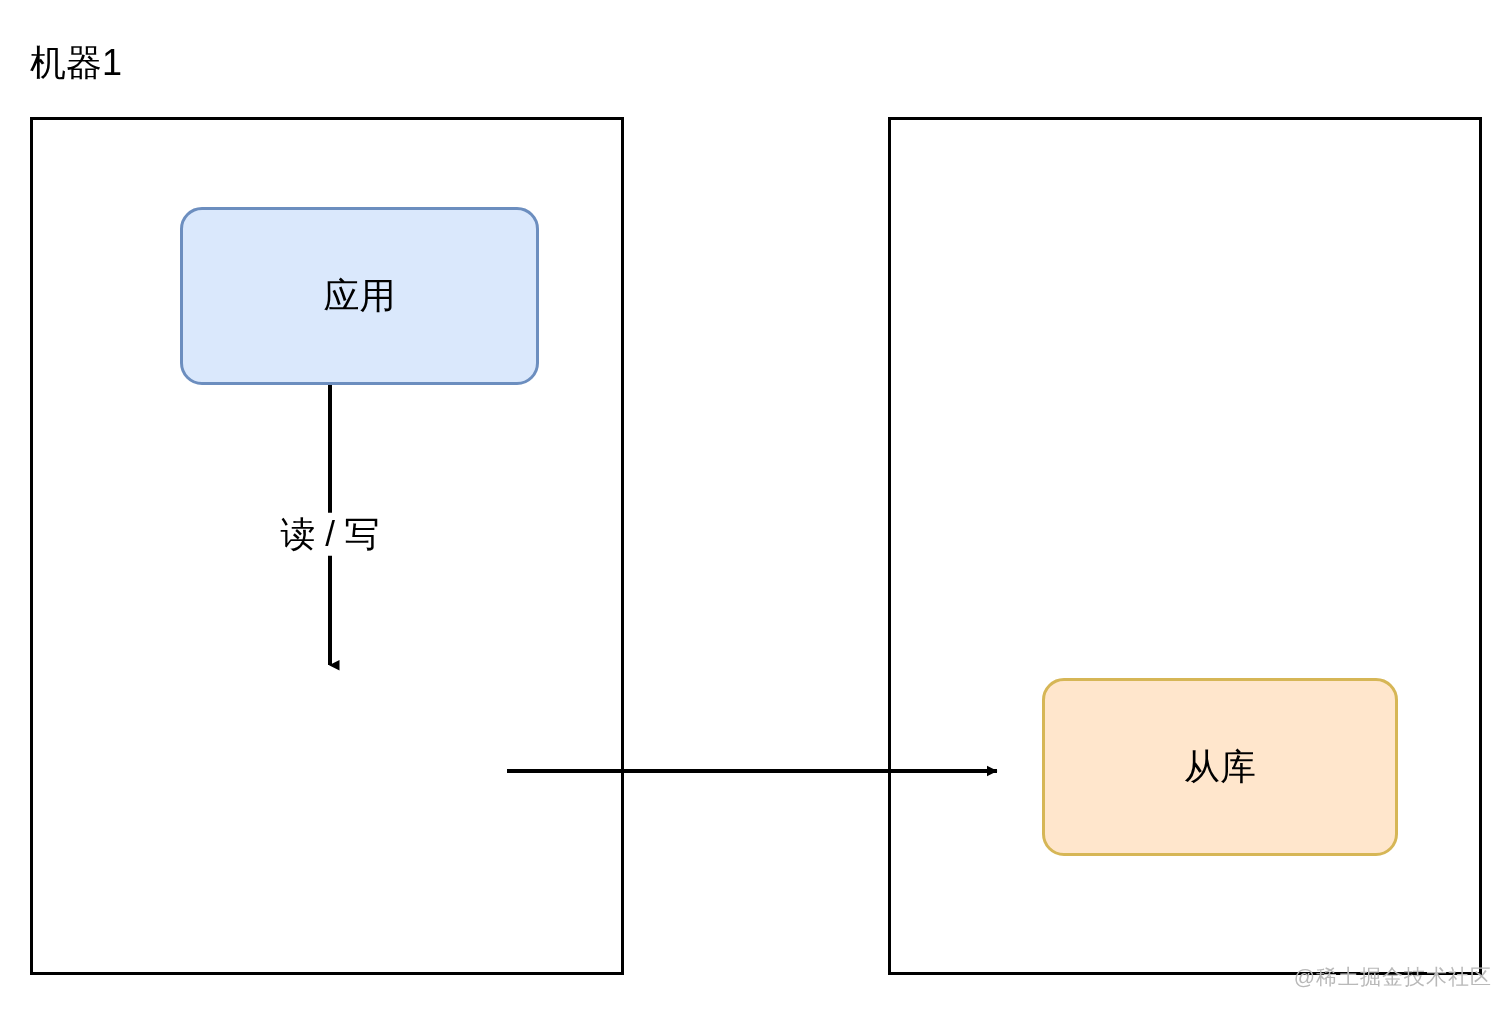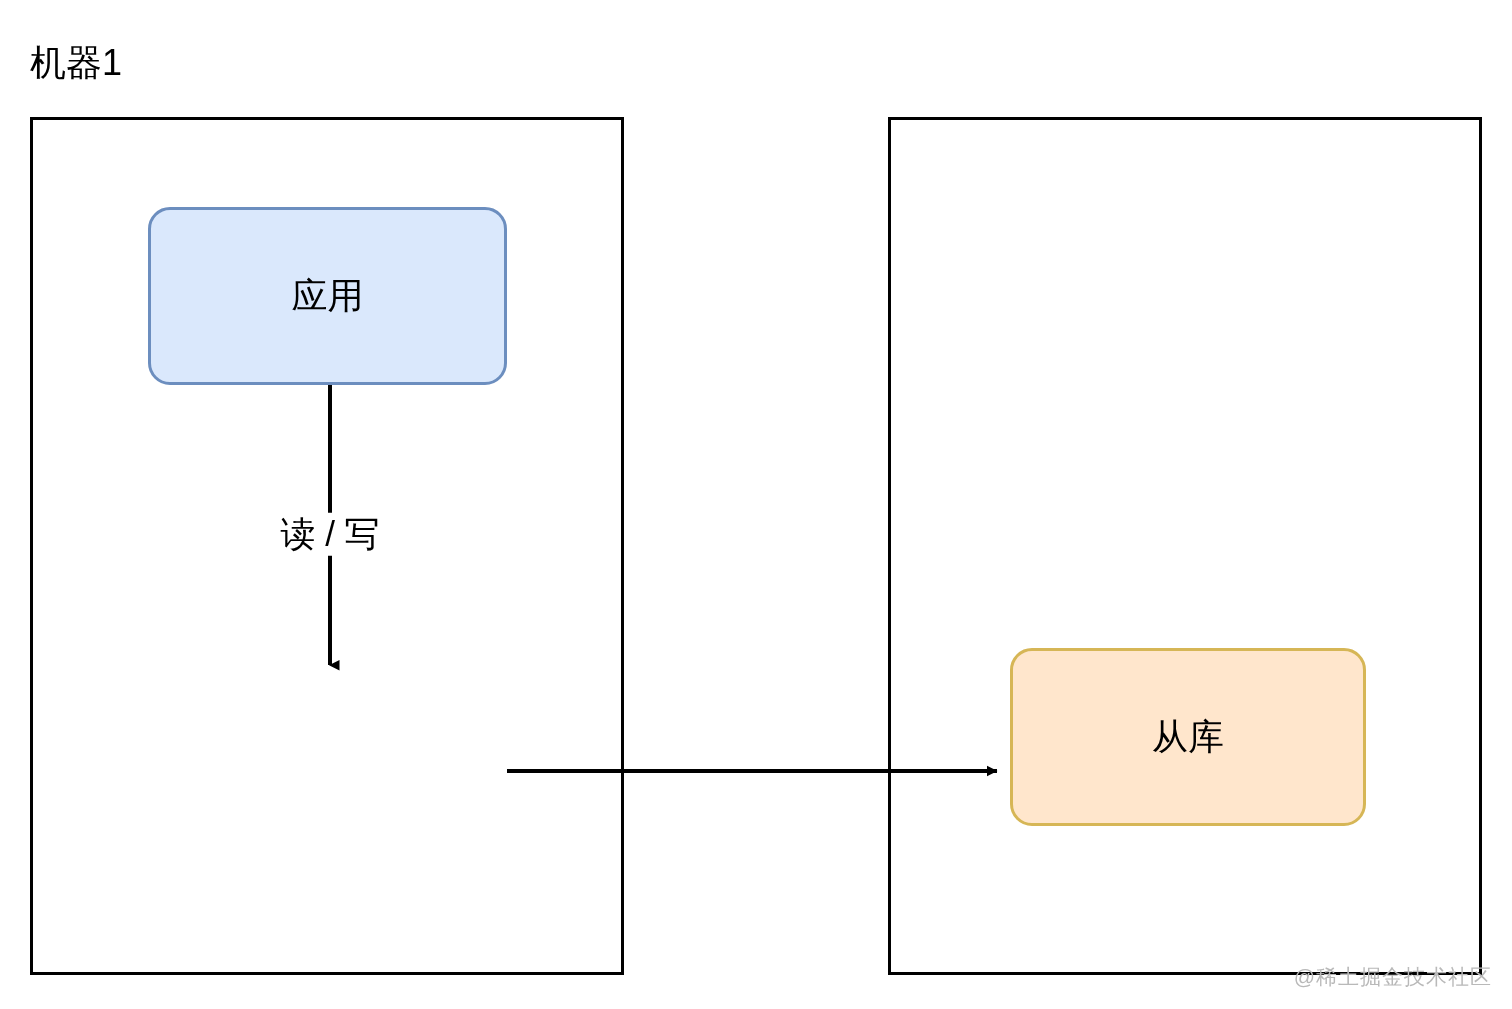--- a/index.html
+++ b/index.html
@@ -47,33 +47,34 @@
   .node {
     position: absolute;
     box-sizing: border-box;
     border-radius: 22px;
     display: flex;
     align-items: center;
     justify-content: center;
     font-size: 36px;
     color: #000000;
     line-height: 1;
+    margin-left: 32px;
   }
   #node-app {
     left: 148px; top: 207px; width: 359px; height: 178px;
     background: #dae8fc;
     border: 3px solid #6c8ebf;
   }
   #node-master {
     left: 148px; top: 678px; width: 359px; height: 178px;
     background: #f8cecc;
     border: 3px solid #b85450;
   }
   #node-slave {
-    left: 1010px; top: 648px; width: 356px; height: 178px;
+    left: 1010px; top: 678px; width: 356px; height: 178px;
     background: #ffe6cc;
     border: 3px solid #d6b656;
   }
 
   
   #connectors {
     position: absolute;
     left: 0; top: 0;
     width: 1512px;
     height: 1009px;

